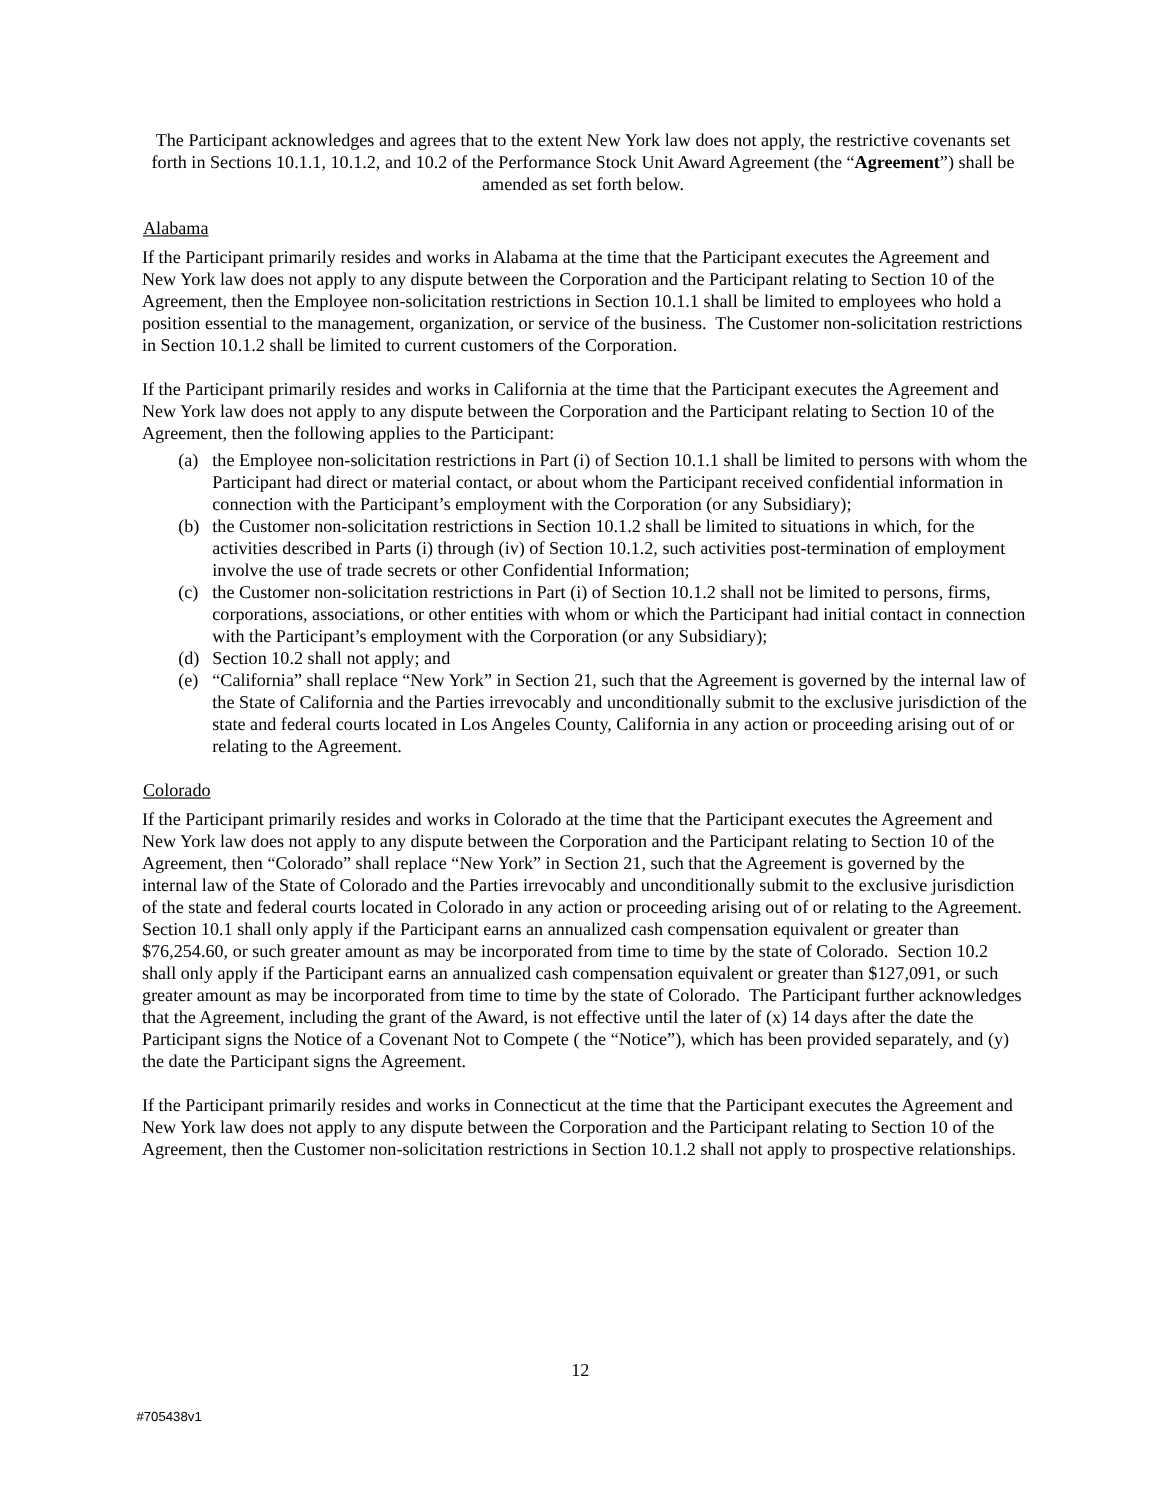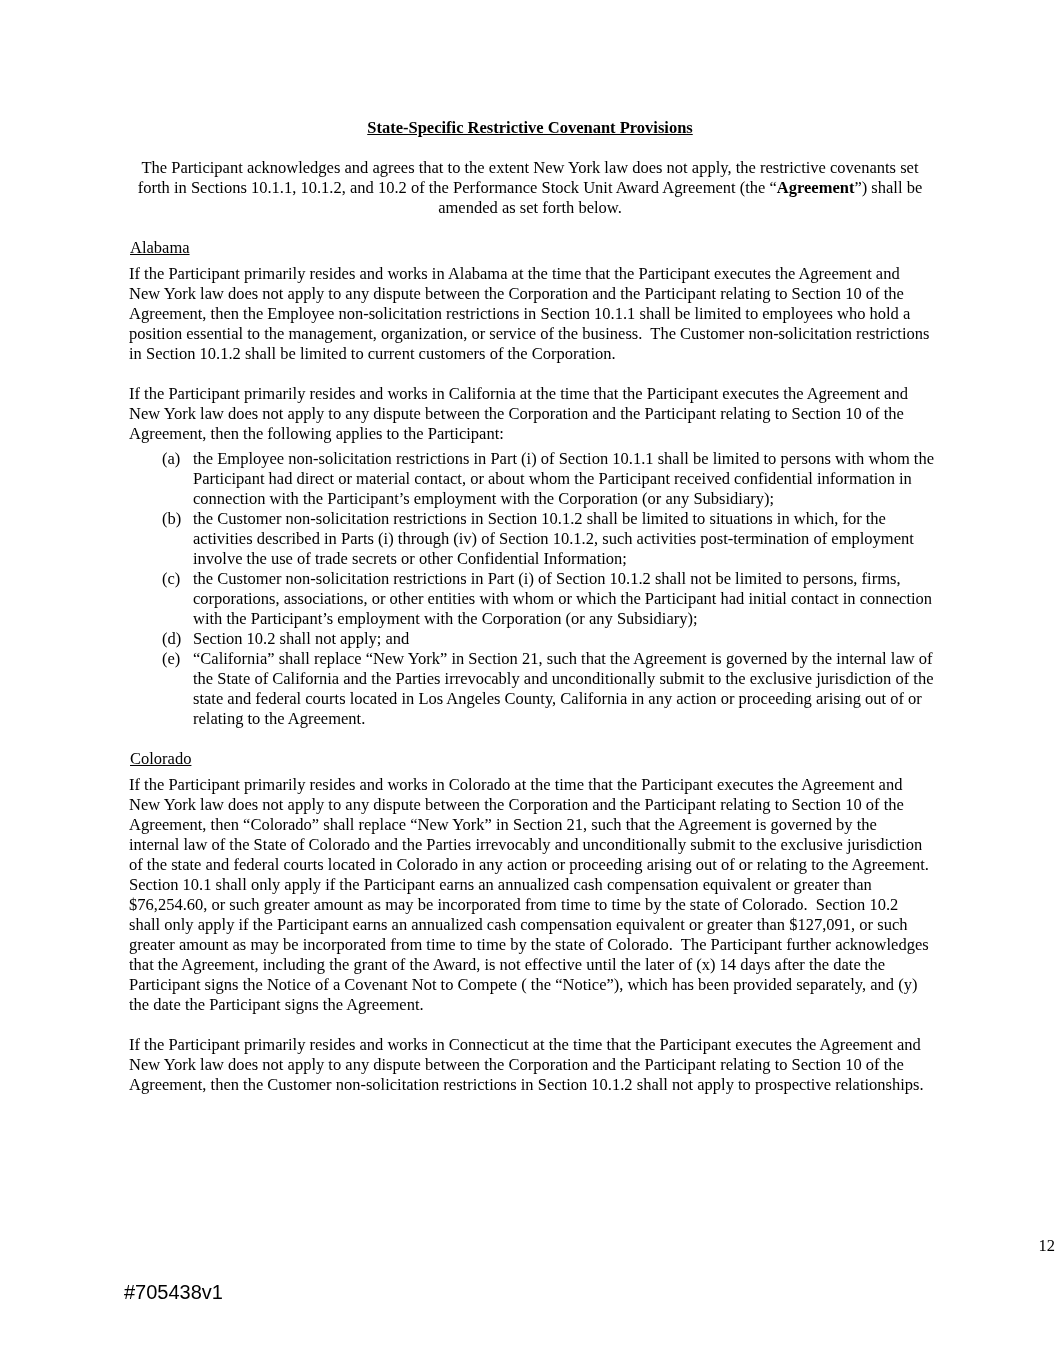--- a/index.html
+++ b/index.html
@@ -63,41 +63,40 @@
   }
   .list-text {
     flex: 1;
     white-space: pre-wrap;
   }
   .page-number {
     position: absolute;
     top: 1236px;
     left: 0;
     width: 100%;
-    text-align: right;
+    text-align: center;
     font-size: 16.5px;
   }
   .footer-id {
     position: absolute;
     left: 124px;
     top: 1281px;
     font-family: "Liberation Sans", sans-serif;
-    font-size: 20px;
+    font-size: 12px;
   }
   .bold-term {
     font-weight: bold;
   }
 </style>
 </head>
 <body>
 
 <div class="page-content">
 
 
-  <div class="doc-subtitle">State-Specific Restrictive Covenant Provisions</div>
 
   <p class="intro-paragraph"><span>The Participant acknowledges and agrees that to the extent New York law does not apply, the restrictive covenants set forth in Sections 10.1.1, 10.1.2, and 10.2 of the Performance Stock Unit Award Agreement (the “</span><span class="bold-term">Agreement</span><span>”) shall be amended as set forth below.</span></p>
 
   <div>
   <div class="section">
     <h2 class="section-heading">Alabama</h2>
     <p class="section-paragraph">If the Participant primarily resides and works in Alabama at the time that the Participant executes the Agreement and New York law does not apply to any dispute between the Corporation and the Participant relating to Section 10 of the Agreement, then the Employee non-solicitation restrictions in Section 10.1.1 shall be limited to employees who hold a position essential to the management, organization, or service of the business.  The Customer non-solicitation restrictions in Section 10.1.2 shall be limited to current customers of the Corporation.</p>
     <div class="section-list"></div>
   </div>
 

